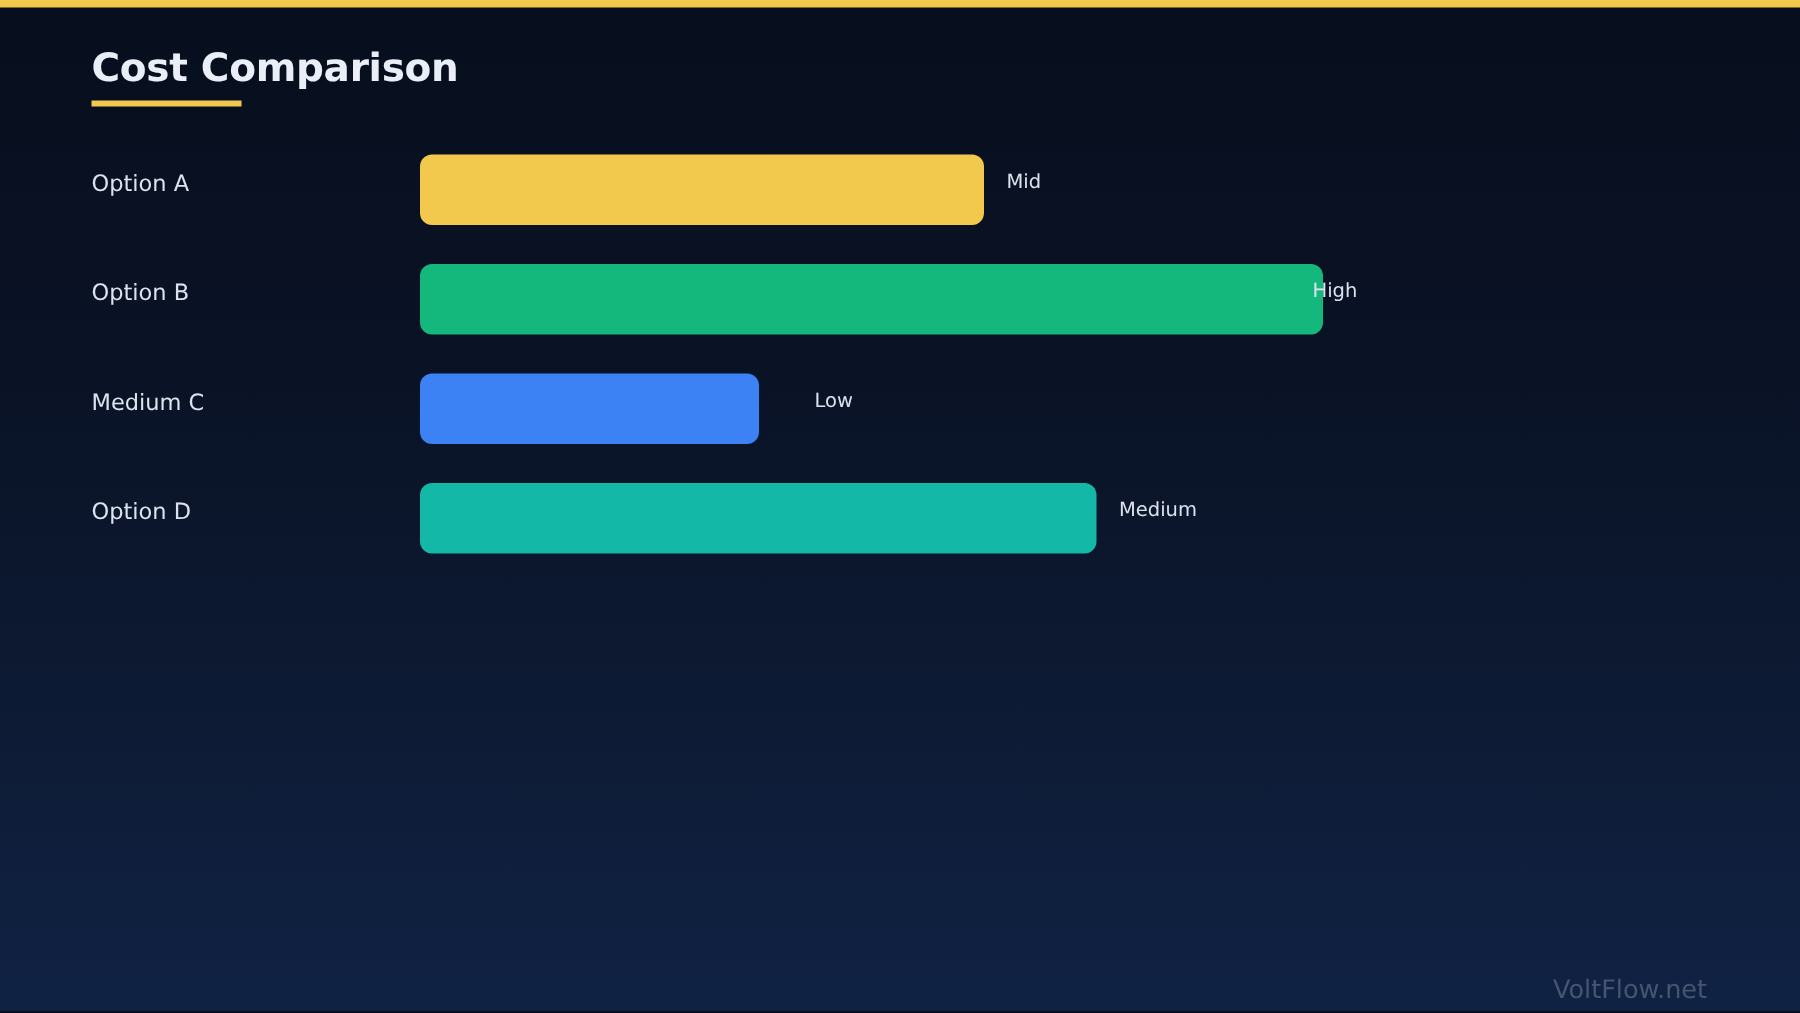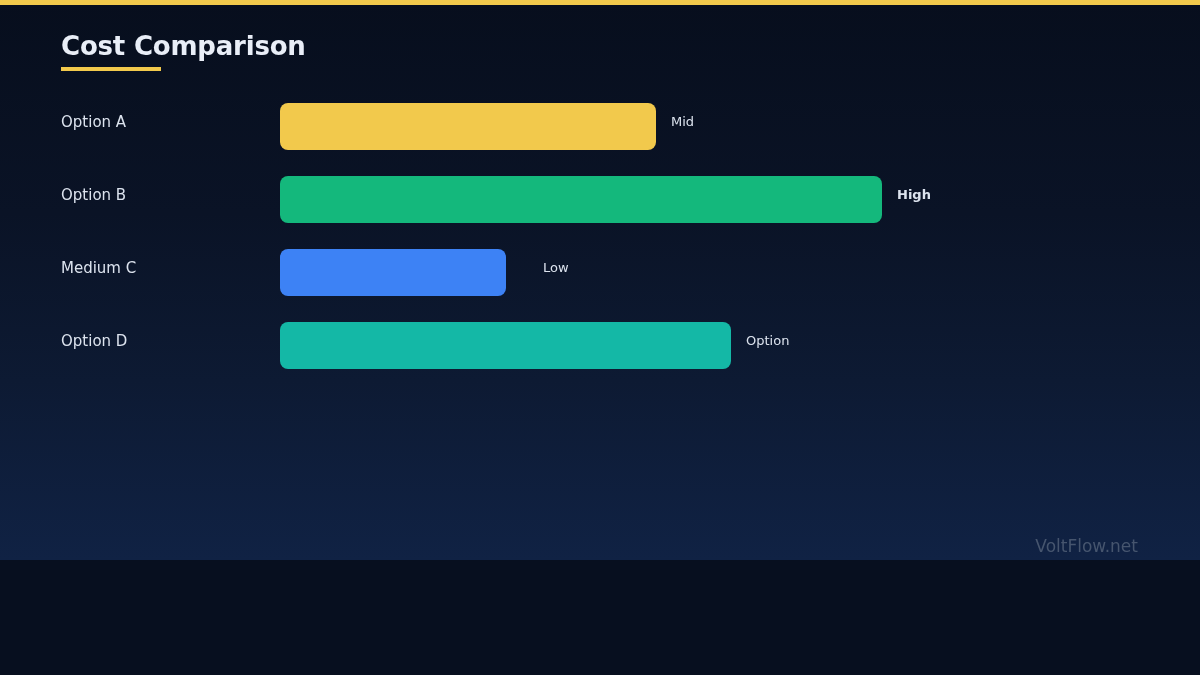--- a/index.html
+++ b/index.html
@@ -9,21 +9,21 @@
   body {
     width: 1200px;
     height: 675px;
     overflow: hidden;
     font-family: "DejaVu Sans", "Liberation Sans", sans-serif;
     background: #070f1f;
   }
   #slide {
     position: relative;
     width: 1200px;
-    height: 560px;
+    height: 674px;
     background: linear-gradient(to bottom, #070e1d 0%, #0a1326 38%, #0d1a33 68%, #102244 100%);
     overflow: hidden;
   }
   #accent-bar {
     position: absolute;
     top: 0;
     left: 0;
     width: 1200px;
     height: 5px;
     background: #f2c94c;
@@ -115,36 +115,36 @@
         <div class="bar-fill" id="bar-0" style="width: 376px; background: rgb(242, 201, 76);"></div>
       </div>
       <div class="bar-value" id="val-0" style="left: 671px;">Mid</div>
     </div>
 
     <div class="chart-row">
       <div class="row-label">Option B</div>
       <div class="bar-track">
         <div class="bar-fill" id="bar-1" style="width: 602px; background: rgb(20, 184, 124);"></div>
       </div>
-      <div class="bar-value" id="val-1" style="left: 897px; font-weight: bold;">High</div>
+      <div class="bar-value" id="val-1" style="left: 875px;">High</div>
     </div>
 
     <div class="chart-row">
       <div class="row-label">Medium C</div>
       <div class="bar-track">
         <div class="bar-fill" id="bar-2" style="width: 226px; background: rgb(61, 130, 245);"></div>
       </div>
       <div class="bar-value" id="val-2" style="left: 521px; margin-left: 22px;">Low</div>
     </div>
 
     <div class="chart-row">
       <div class="row-label">Option D</div>
       <div class="bar-track">
         <div class="bar-fill" id="bar-3" style="width: 451px; background: rgb(20, 184, 166);"></div>
       </div>
-      <div class="bar-value" id="val-3" style="left: 746px;">Option</div>
+      <div class="bar-value" id="val-3" style="left: 746px;">Medium</div>
     </div>
 
   </div>
 
   <div id="watermark">VoltFlow.net</div>
 
 </div>
 
 </body></html>

